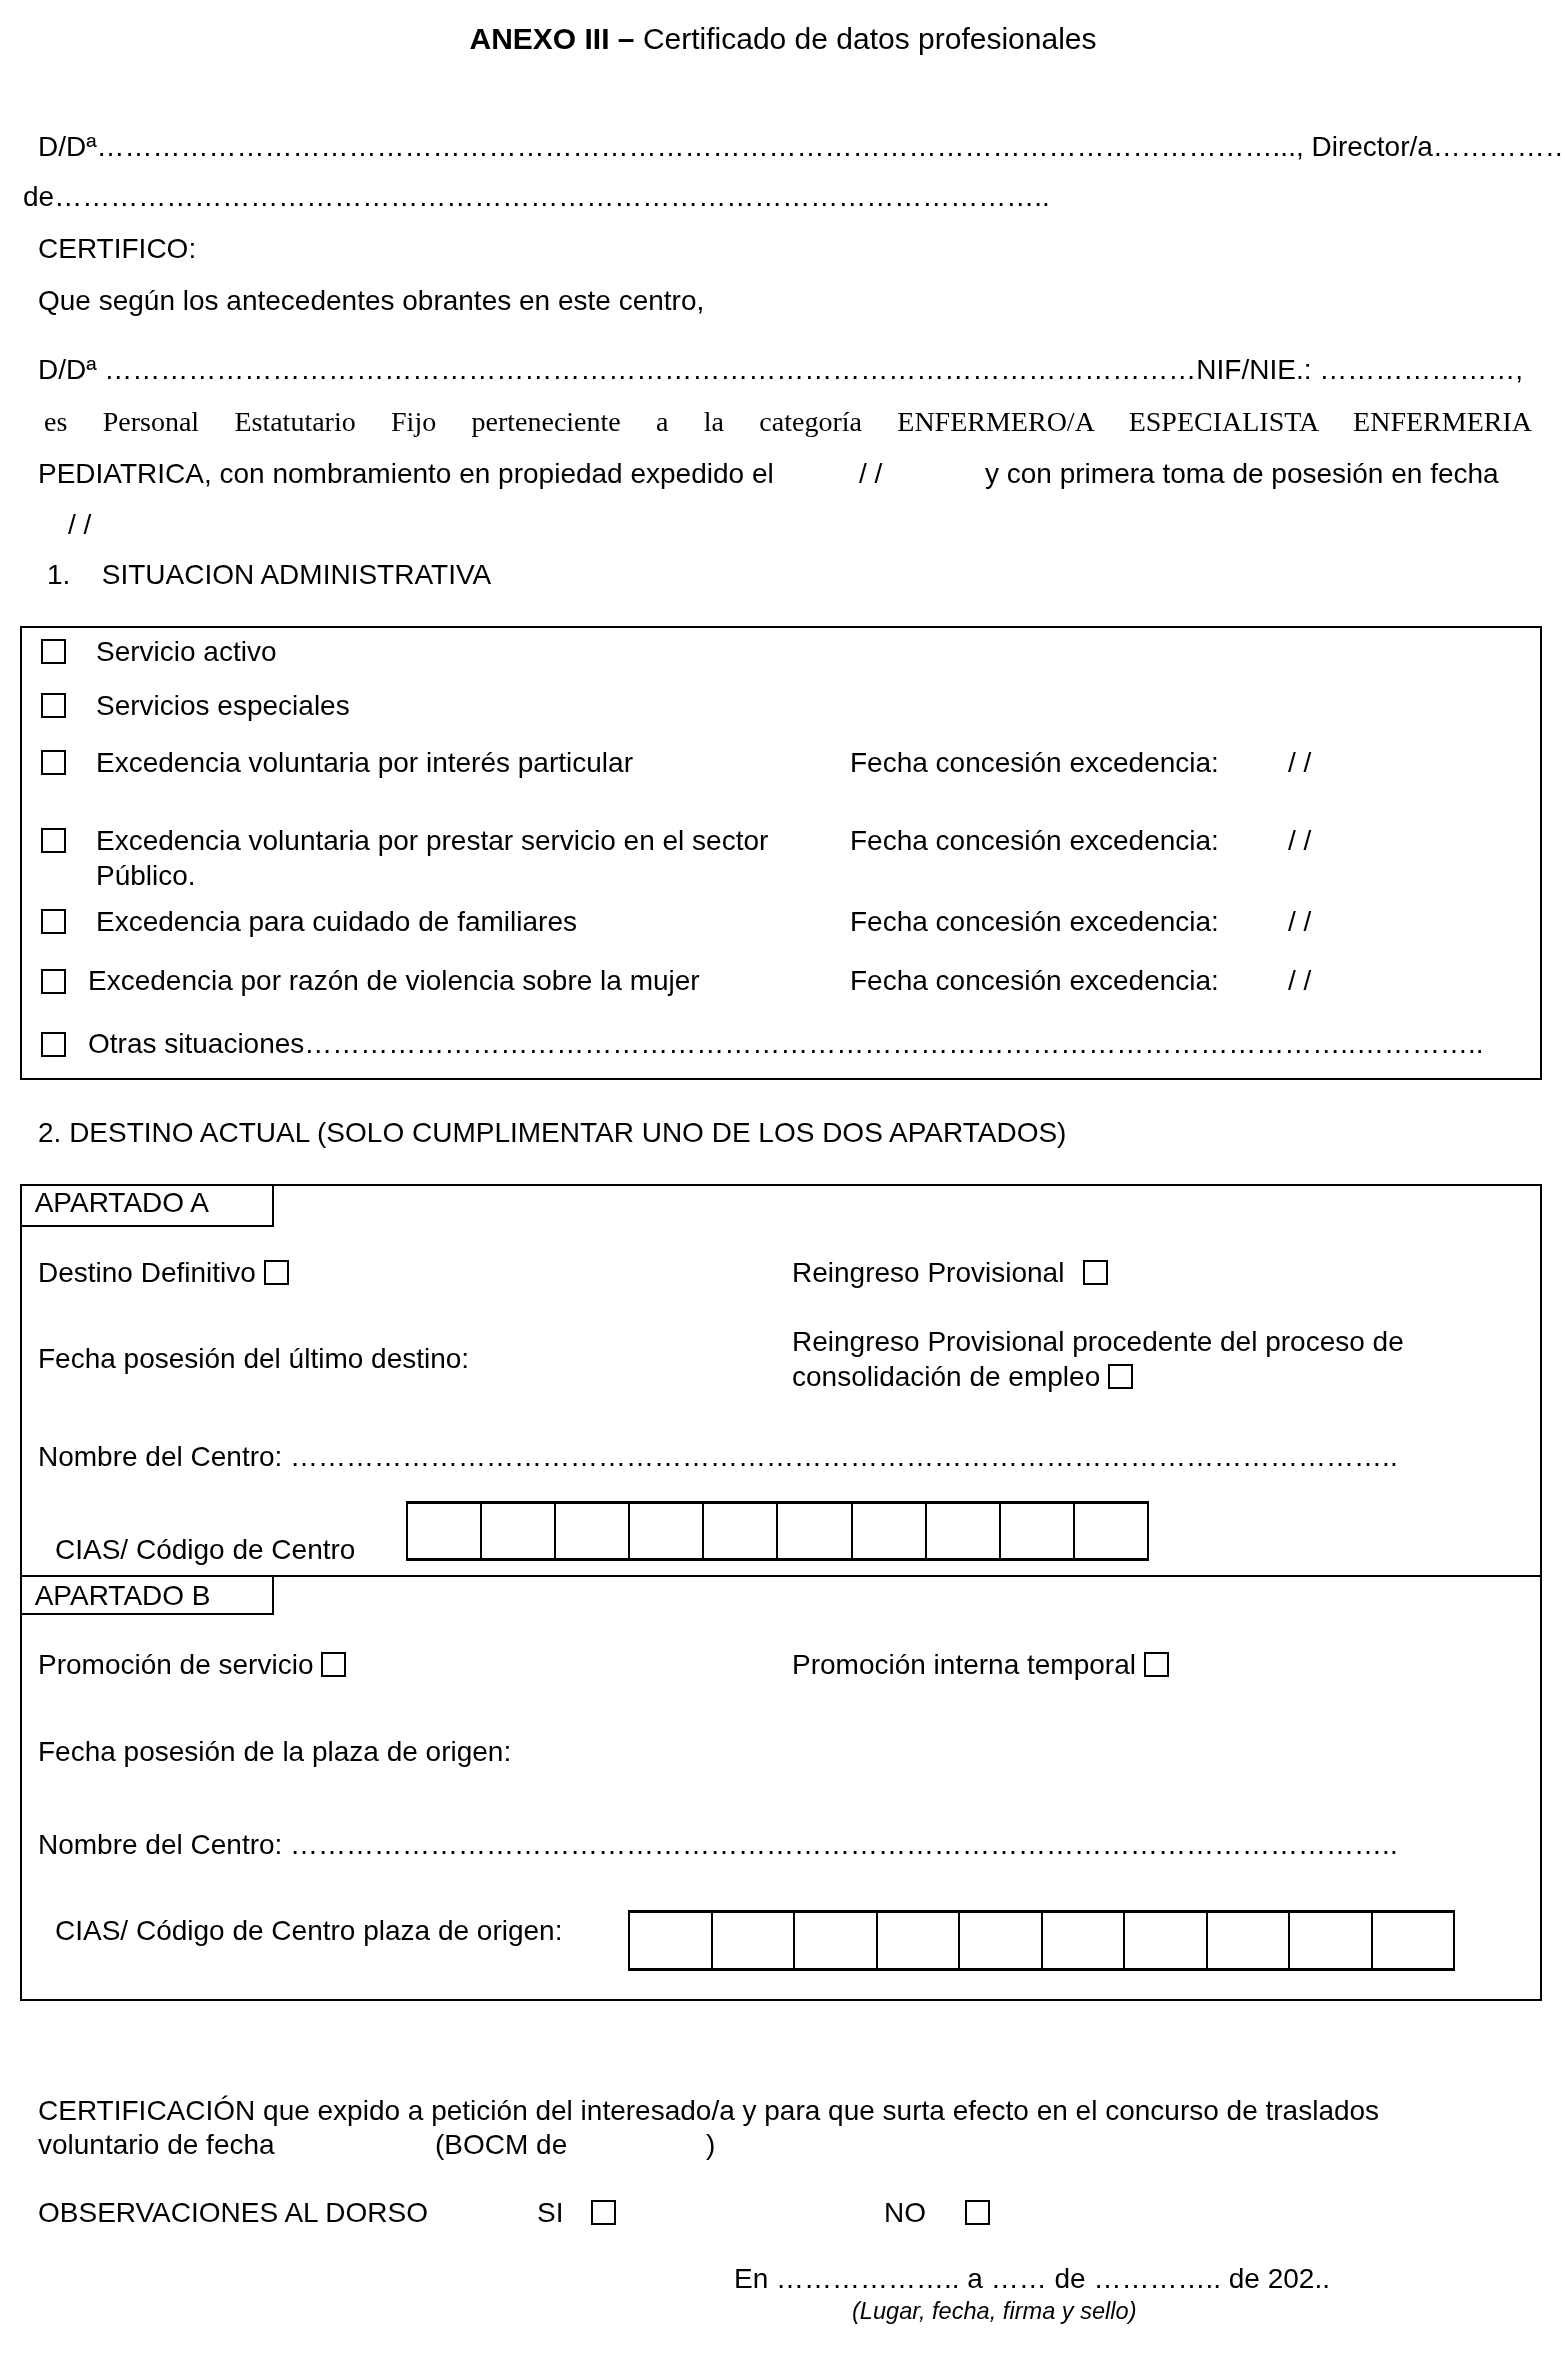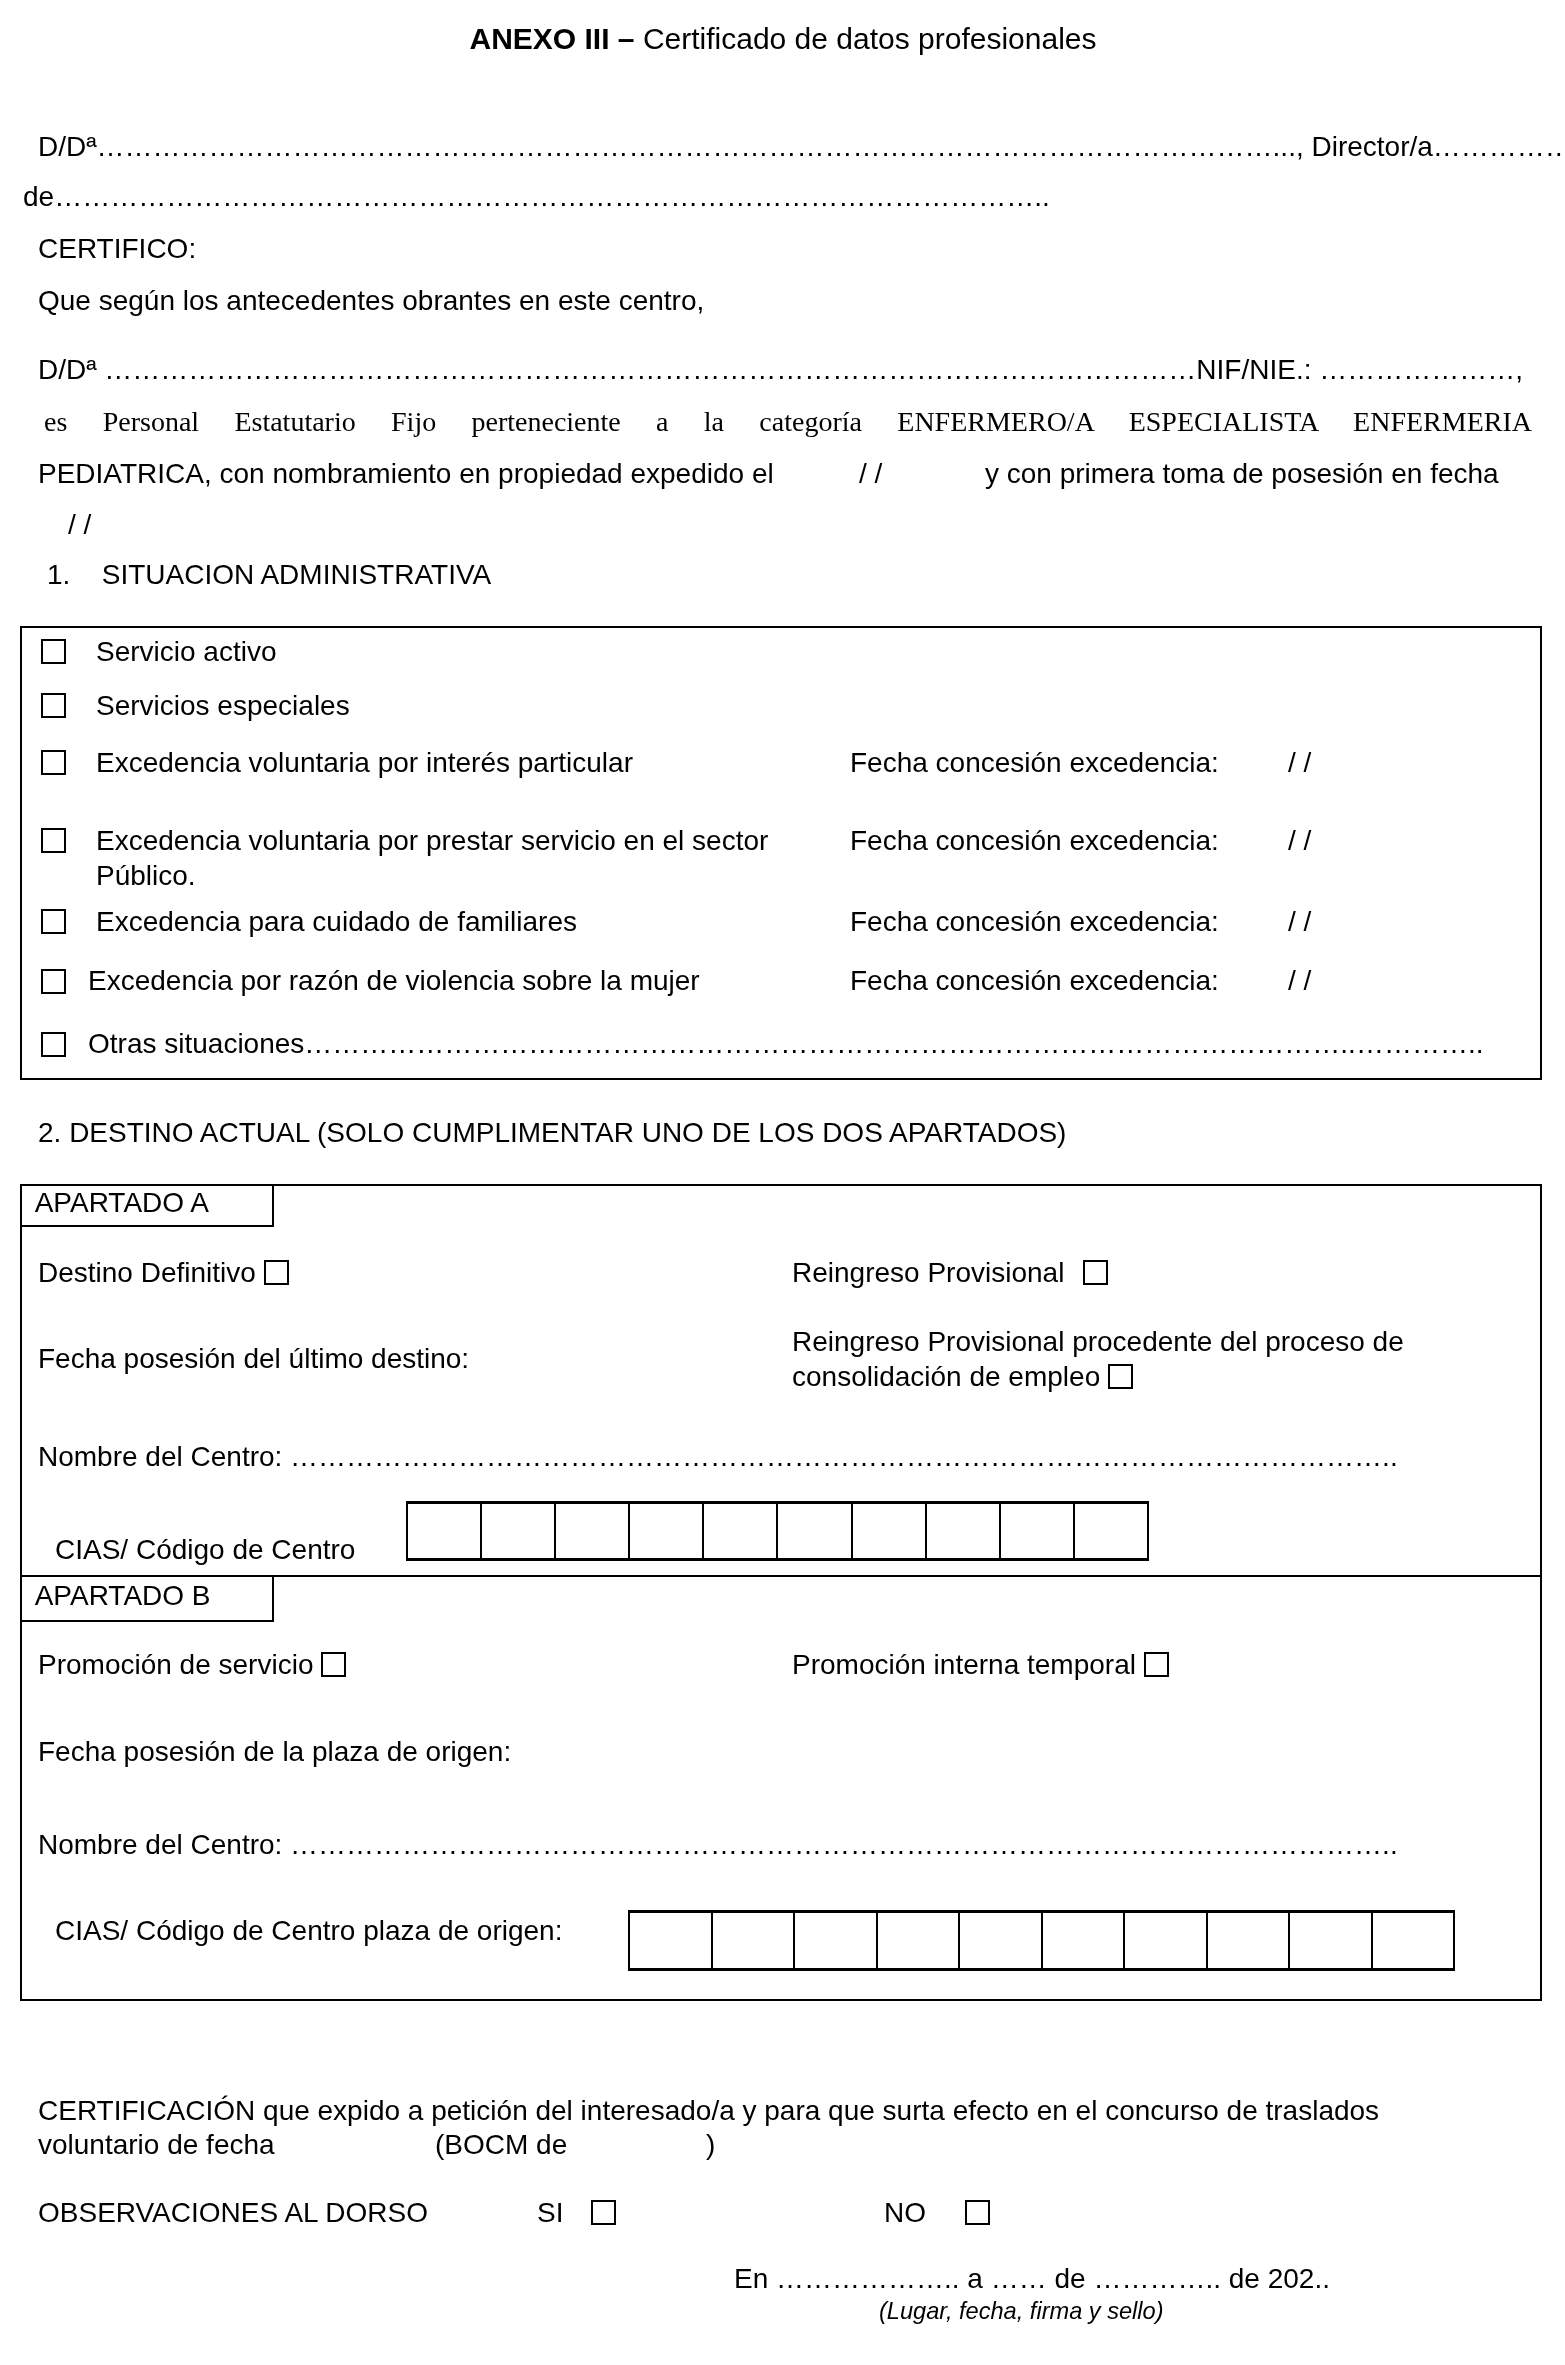--- a/index.html
+++ b/index.html
@@ -114,21 +114,21 @@
   <div class="cell"></div>
   <div class="cell"></div>
   <div class="cell"></div>
   <div class="cell"></div>
   <div class="cell"></div>
   <div class="cell"></div>
 </div>
 
 <div class="hline" style="top:1575px;"></div>
 
-<div class="tab" style="left:19.7px; top:1577px; width:254px; height:45px;">APARTADO B</div>
+<div class="tab" style="left:19.7px; top:1577px; width:254px; height:38px;">APARTADO B</div>
 
 <div class="abs" style="left:38px; top:1649px;">
   <span>Promoción de servicio</span>
   <span class="cb"></span>
 </div>
 <div class="abs" style="left:792px; top:1649px;">
   <span>Promoción interna temporal</span>
   <span class="cb"></span>
 </div>
 
@@ -157,14 +157,14 @@
   <span style="position:absolute; left:668px;">)</span>
 </div>
 
 <div class="abs" style="left:38px; top:2197px;">OBSERVACIONES AL DORSO</div>
 <div class="abs" style="left:537px; top:2197px;">SI</div>
 <span class="cb abs" style="left:591px; top:2200px;"></span>
 <div class="abs" style="left:884px; top:2197px;">NO</div>
 <span class="cb abs" style="left:965px; top:2200px;"></span>
 
 <div class="abs" style="left:734px; top:2263px;">En ……………….. a …… de ………….. de 202..</div>
-<div class="abs italic" style="left:852px; top:2298px;margin-left:27px;">(Lugar, fecha, firma y sello)</div>
+<div class="abs italic" style="left:852px; top:2298px;">(Lugar, fecha, firma y sello)</div>
 
 
 </body></html>

